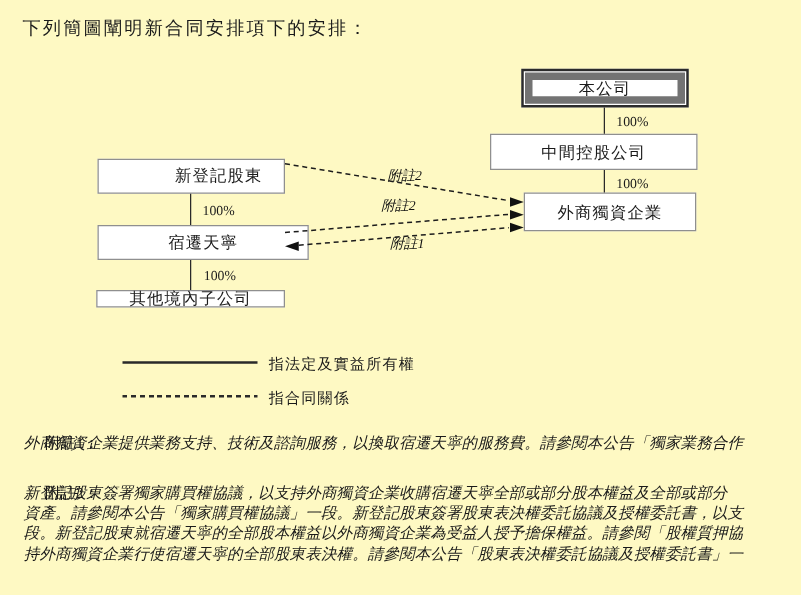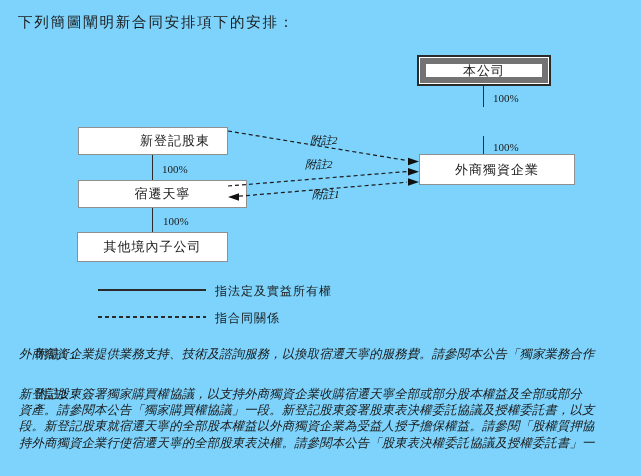--- a/index.html
+++ b/index.html
@@ -1,19 +1,19 @@
 <!DOCTYPE html>
 <html><head>
 <meta charset="utf-8">
 <style>
   html,body{margin:0;padding:0;background:#ffffff;}
   .page{
     position:relative;
     width:641px;height:476px;
-    background:#7dd3fc;
+    background:#fef9c3;
     font-family:"Liberation Serif", serif;
     color:#1a1a1a;
     overflow:hidden;
   }
   .title{
     position:absolute;left:18px;top:13px;
     font-size:14.5px;letter-spacing:1.8px;
     white-space:nowrap;
   }
   
@@ -57,34 +57,37 @@
 <body>
 
 <div class="page">
 
   <div class="title">下列簡圖闡明新合同安排項下的安排：</div>
 
   <div class="dbox-double" style="left:417px;top:55px;width:134px;height:31px;">
     <div class="inner">本公司</div>
   </div>
 
+  <div class="dbox" style="left:392px;top:107px;width:166px;height:29px;">
+    <span>中間控股公司</span>
+  </div>
 
-  <div class="dbox" style="left:419px;top:154px;width:156px;height:31px;">
+  <div class="dbox" style="left:419px;top:154px;width:138px;height:31px;">
     <span>外商獨資企業</span>
   </div>
 
   <div class="dbox" style="left:78px;top:127px;width:150px;height:28px;padding-left:44px;">
     <span>新登記股東</span>
   </div>
 
   <div class="dbox" style="left:78px;top:180px;width:169px;height:28px;">
     <span>宿遷天寧</span>
   </div>
 
-  <div class="dbox" style="left:77px;top:232px;width:151px;height:30px;">
+  <div class="dbox" style="left:77px;top:232px;width:151px;height:14px;">
     <span>其他境內子公司</span>
   </div>
 
   <div class="vline" style="left:483px;top:86px;height:21px;"></div>
   <div class="vline" style="left:483px;top:136px;height:18px;"></div>
   <div class="vline" style="left:152px;top:155px;height:25px;"></div>
   <div class="vline" style="left:152px;top:208px;height:24px;"></div>
 
   <div class="pct" style="left:493px;top:92px;">100%</div>
   <div class="pct" style="left:493px;top:141px;">100%</div>

